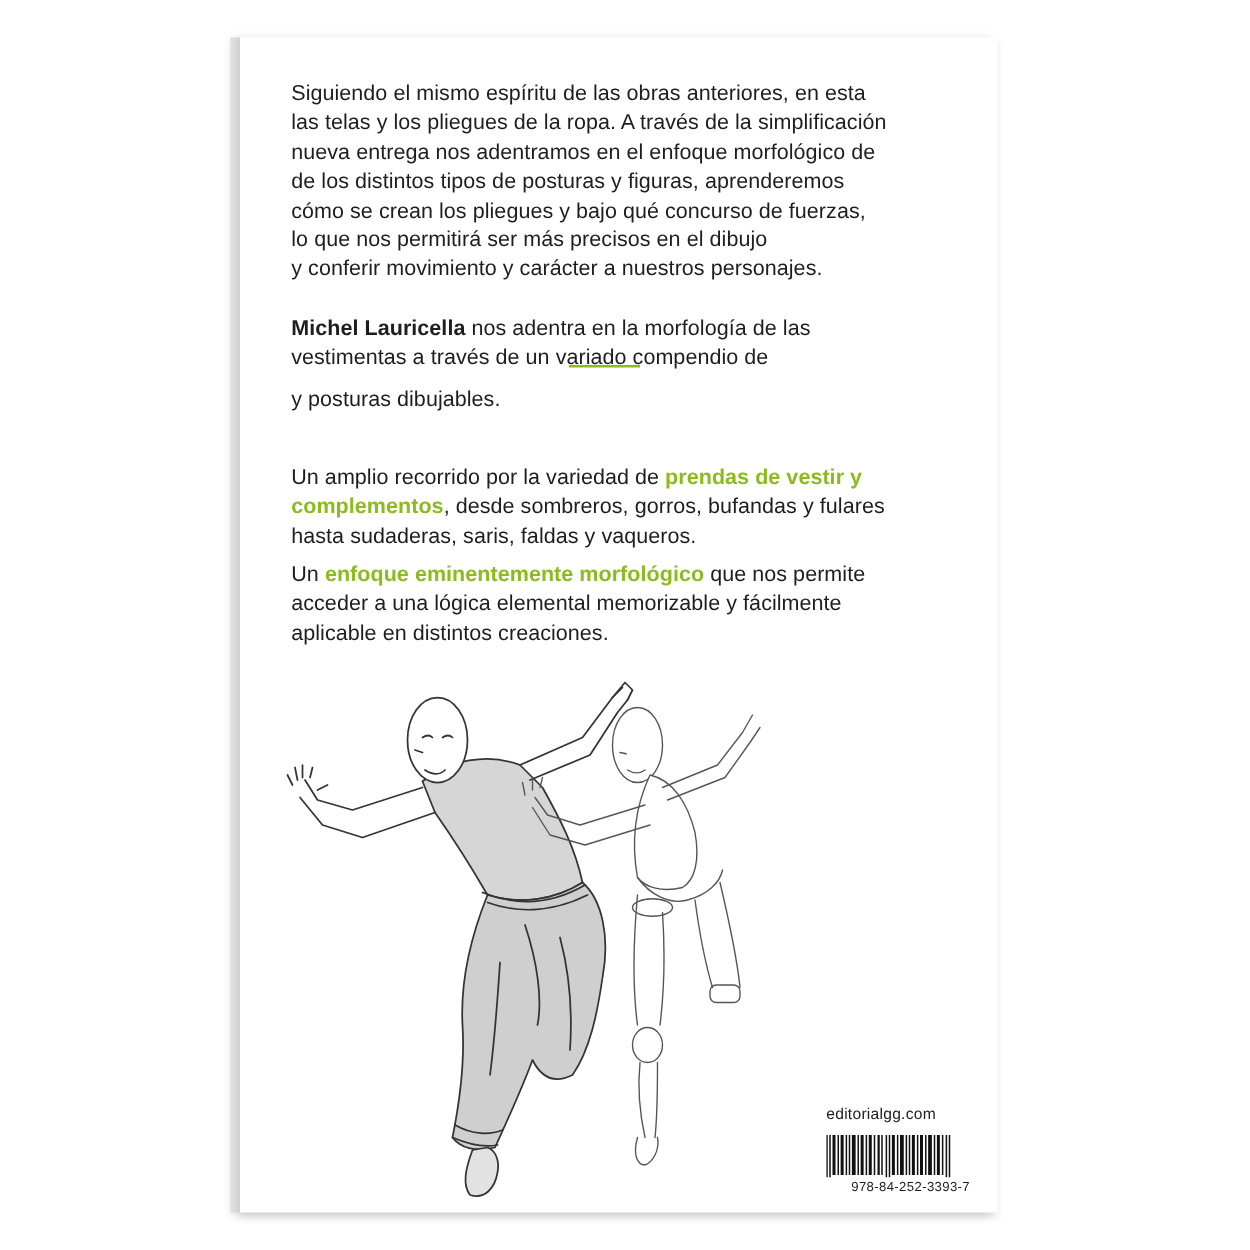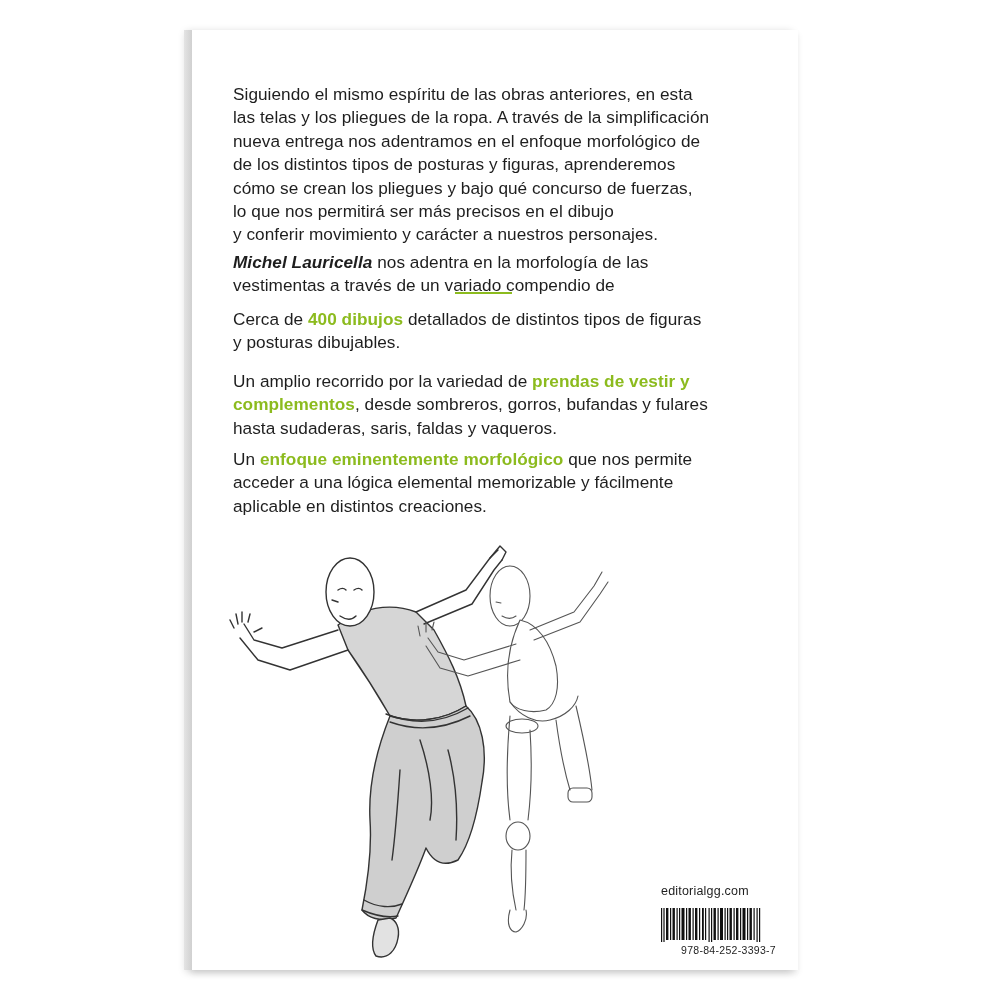--- a/index.html
+++ b/index.html
@@ -32,23 +32,23 @@
     .text-block {
       position: absolute;
       left: 41px;
       width: 560px;
       color: #1e1e1e;
       font-size: 17.2px;
       line-height: 23.4px;
       letter-spacing: 0.05px;
     }
     .text-block p { margin: 0; }
-    .p1 { top: 33px; margin-top: 20px; }
+    .p1 { top: 33px; }
     .p2 { top: 221px; }
-    .bold { font-weight: bold; font-style: italic; }
+    .bold { font-weight: bold; }
     .green { color: #8cbb1e; font-weight: bold; }
     .divider {
       position: absolute;
       left: 263px;
       top: 262px;
       width: 57px;
       height: 2px;
       background: #8cbb1e;
     }
     .illustration {
@@ -100,21 +100,20 @@
   </div>
 
   <div class="text-block p2" style="top:221px">
     <p><span class="bold">Michel Lauricella</span><span> nos adentra en la morfología de las</span></p>
     <p>vestimentas a través de un variado compendio de</p>
   </div>
 
   <div class="divider"></div>
 
   <div class="text-block" style="top:278px">
-    <p><span>Cerca de </span><span class="green">400 dibujos</span><span> detallados de distintos tipos de figuras</span></p>
     <p>y posturas dibujables.</p>
   </div>
 
   <div class="text-block" style="top:340px">
     <p><span>Un amplio recorrido por la variedad de </span><span class="green">prendas de vestir y</span></p>
     <p><span class="green">complementos</span><span>, desde sombreros, gorros, bufandas y fulares</span></p>
     <p>hasta sudaderas, saris, faldas y vaqueros.</p>
   </div>
 
   <div class="text-block" style="top:418px">

